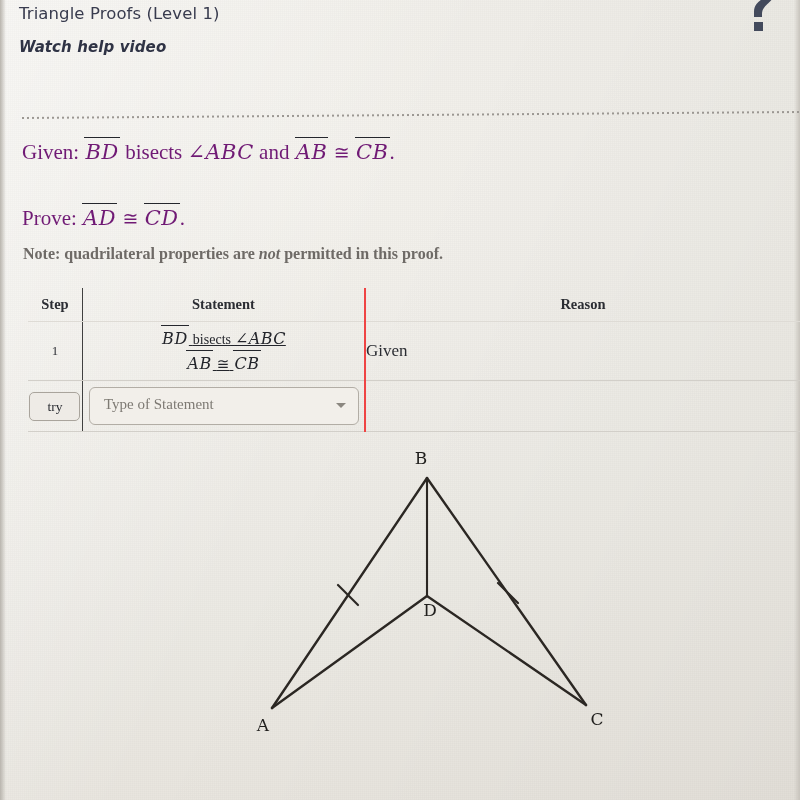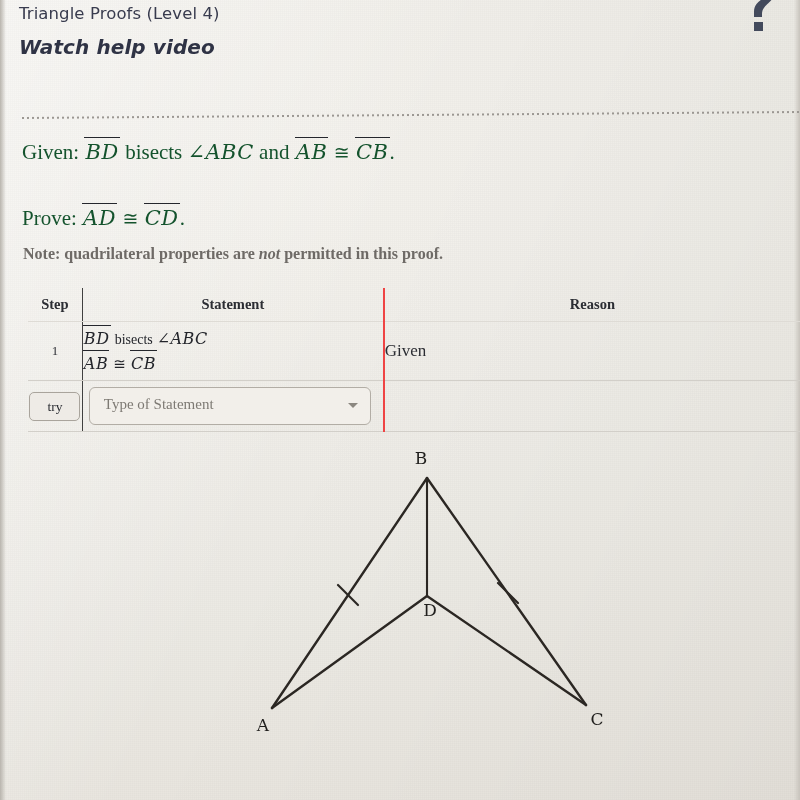--- a/index.html
+++ b/index.html
@@ -46,21 +46,21 @@
     position: absolute;
     left: 19px;
     top: 3px;
     font-family: "DejaVu Sans", sans-serif;
     color: #383b4e;
     letter-spacing: .1px;
   }
   .hdr-title { font-size: 16.5px; line-height: 22px; }
   .hdr-time  { font-size: 16.5px; line-height: 24px; }
   .hdr-link  {
-    font-size: 20px;
+    font-size: 15px;
     line-height: 26px;
     margin-top: 9px;
     font-style: italic;
     font-weight: 600;
     color: #2f3345;
     cursor: pointer;
   }
 
   #help-icon {
     position: absolute;
@@ -80,21 +80,21 @@
     height: 2px;
     background-image: repeating-linear-gradient(90deg, #9b9792 0 2px, rgba(0,0,0,0) 2px 5px);
     transform: rotate(-0.45deg);
     transform-origin: left center;
   }
 
   
   .stmt {
     position: absolute;
     left: 22px;
-    color: #14532d;
+    color: #701a75;
     font-size: 21px;
     font-family: "Liberation Serif", serif;
   }
   #given-line { top: 140px; }
   #prove-line { top: 206px; }
   .mathit { font-family: "DejaVu Serif", serif; font-style: italic; letter-spacing: .4px; }
   .bar {
     position: relative;
     display: inline-block;
     font-family: "DejaVu Serif", serif;
@@ -148,21 +148,21 @@
     height: 33px;
     border-top: none;
     border-bottom: 1px solid #dedbd5;
   }
   th.col-step   { text-align: center; }
   th.col-stmt   { text-align: center; }
   th.col-reason { text-align: center; padding-left: 10px; margin-top: 12px; }
 
   #row-1 td { height: 58px; }
   .step-num { text-align: center; font-size: 13px; color: #303238; }
-  .stmt-cell { font-size: 16px; color: #23252b; line-height: 24px; }
+  .stmt-cell { text-align: center; font-size: 16px; color: #23252b; line-height: 24px; text-decoration: underline; }
   .reason-cell { padding-left: 10px; font-size: 17px; color: #2a2c32; }
 
   #row-entry td { height: 50px; border-bottom: 1px solid #d2cfc9; }
 
   .try-btn {
     display: block;
     margin: 0 auto;
     width: 51px;
     height: 29px;
     background: #eeebe6;
@@ -171,28 +171,27 @@
     font-family: "Liberation Serif", serif;
     font-size: 13.5px;
     color: #2b2d33;
     cursor: pointer;
     line-height: 27px;
     text-align: center;
     padding: 0;
   }
   .select-box {
     position: relative;
-    margin: 0 12px 0 6px;
+    margin: 0 0 0 6px;
     width: 268px;
     height: 36px;
     background: #f2efea;
     border: 1px solid #b2ada5;
     border-radius: 6px;
     cursor: pointer;
-    padding-left: 12px;
   }
   .select-placeholder {
     position: absolute;
     left: 14px;
     top: 8px;
     font-size: 15px;
     color: #7d7973;
     font-family: "Liberation Serif", serif;
   }
   .select-caret {
@@ -220,21 +219,21 @@
   }
 </style>
 </head>
 <body>
 
 <div id="page"></div>
 <div id="edge-left"></div>
 <div id="edge-right"></div>
 
 <div class="hdr">
-  <div class="hdr-title">Triangle Proofs (Level 4)</div>
+  <div class="hdr-title">Triangle Proofs (Level 1)</div>
   <div class="hdr-link">Watch help video</div>
 </div>
 
 <svg id="help-icon" viewBox="0 0 44 56">
   <path d="M8 17 C8 6, 36 4, 36 17 C36 27, 24 28, 24 38 L24 41 L16 41 L16 36 C16 24, 28 24, 28 17 C28 11, 16 11, 16 17 Z" fill="#434a5c"></path>
   <rect x="16" y="46" width="9" height="9" fill="#434a5c"></rect>
 </svg>
 
 <div id="divider"></div>
 

